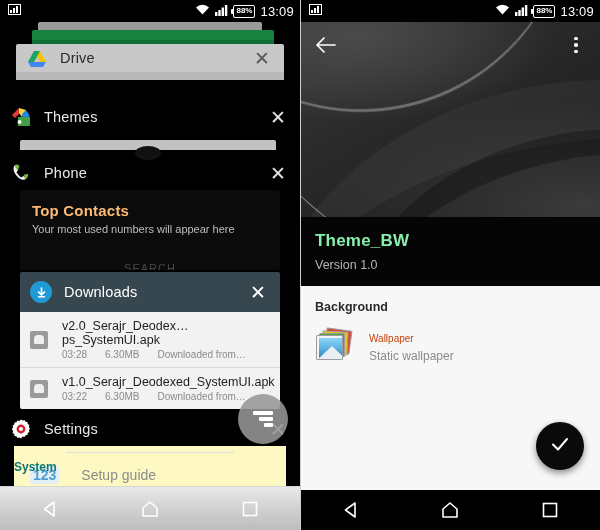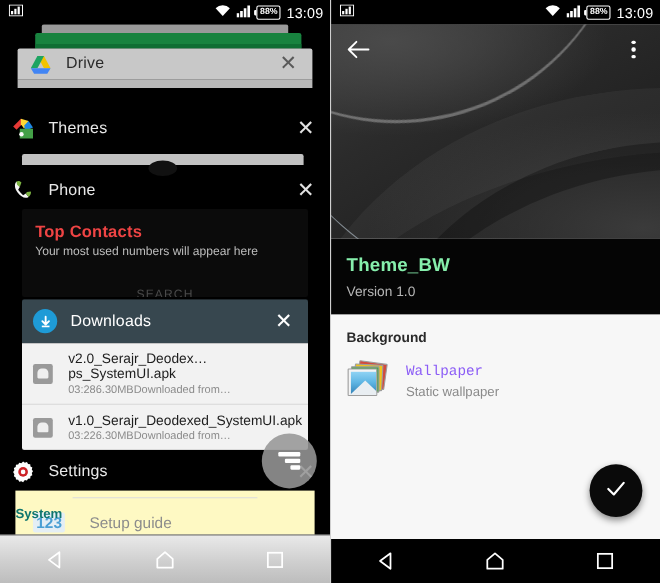--- a/index.html
+++ b/index.html
@@ -82,21 +82,21 @@
   .gray-strip:after{
     content:""; position:absolute; left:50%; transform:translateX(-50%);
     top:6px; width:26px; height:14px; background:#111; border-radius:50%;
   }
 
   
   .topcontacts {
     position: absolute; top: 168px; left: 20px; right: 20px; height: 80px;
     background: #0b0b0b; border-radius: 2px; padding: 12px 12px 0 12px; overflow: hidden;
   }
-  .tc-title { font-size: 15px; color: #ef4444; font-weight: bold; letter-spacing:.2px; }
+  .tc-title { font-size: 15px; color: #fdba74; font-weight: bold; letter-spacing:.2px; }
   .tc-sub { font-size: 11px; color: #bdbdbd; margin-top: 4px; }
   .tc-ghost {
     position:absolute; left:0; right:0; bottom:-4px; text-align:center;
     font-size:11px; color:#4a4a4a; letter-spacing:1px;
   }
 
   
   .dl-card {
     position: absolute; top: 250px; left: 20px; right: 20px;
     border-radius: 2px; overflow: hidden;
@@ -114,21 +114,21 @@
   .dl-item { display: flex; align-items: center; padding: 7px 10px; }
   .dl-item + .dl-item { border-top: 1px solid #d9d9d9; }
   .dl-item-icon {
     width: 18px; height: 18px; background: #9a9a9a; border-radius: 2px; flex: none;
     display:flex; align-items:center; justify-content:center; margin-right: 14px;
   }
   .dl-item-icon span{
     display:block; width:10px; height:9px; background:#efefef; border-radius:4px 4px 1px 1px;
   }
   .dl-name { font-size: 12.5px; color: #1d1d1d; }
-  .dl-meta { display: flex; margin-top: 2px; }
+  .dl-meta { display: flex; gap: 18px; margin-top: 2px; }
   .dl-meta span { font-size: 10px; color: #8b8b8b; }
 
   
   .settings-card { top: 390px; }
   .settings-body {
     position: absolute; top: 424px; left: 14px; right: 14px; height: 62px;
     background: #fef9c3; overflow: hidden;
   }
   .sg-divider { height: 1px; background: #dcdcdc; margin: 6px 52px 0 52px; }
   .sg-row { display: flex; align-items: center; height: 44px; padding: 0 16px; }
@@ -221,21 +221,21 @@
   .wp-s2 { width:26px; height:24px; left:7px; top:2px; background:#f0c419; transform:rotate(3deg); }
   .wp-s3 { width:26px; height:24px; left:4px; top:4px; background:#4ea24e; }
   .wp-s4 { width:27px; height:25px; left:1px; top:6px; background:#f4f4f4; overflow:hidden; }
   .wp-photo { position:absolute; left:2px; top:2px; width:23px; height:21px;
               background: linear-gradient(180deg,#8fd3f4 0%,#5fb6e4 45%,#2f7fb5 100%); }
   .wp-photo:after{
     content:""; position:absolute; left:-3px; bottom:-2px; width:0; height:0;
     border-left: 16px solid transparent; border-right: 16px solid transparent;
     border-bottom: 15px solid #e9eef2;
   }
-  .wp-title { font-size: 13px; color: #8b5cf6; font-family: Liberation Mono, monospace; }
+  .wp-title { font-size: 10px; color: #c2410c; }
   .wp-sub { font-size: 12px; color: #8a8a8a; margin-top: 3px; }
 
   .fab-check {
     position: absolute; right: 16px; bottom: 20px; width: 48px; height: 48px;
     border-radius: 50%; background: #0a0a0a; display:flex; align-items:center; justify-content:center;
     box-shadow: 0 3px 7px rgba(0,0,0,.45);
   }
 </style>
 </head>
 <body>

